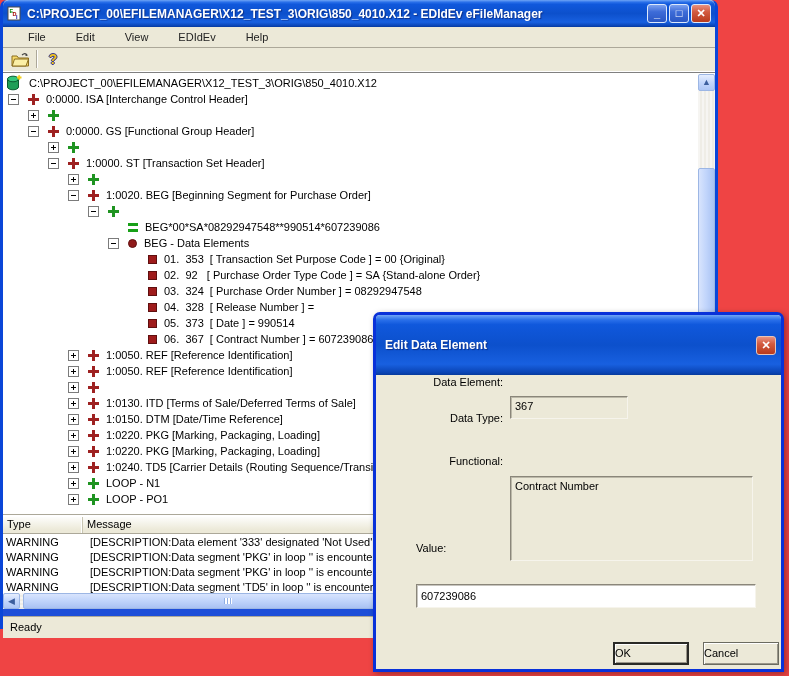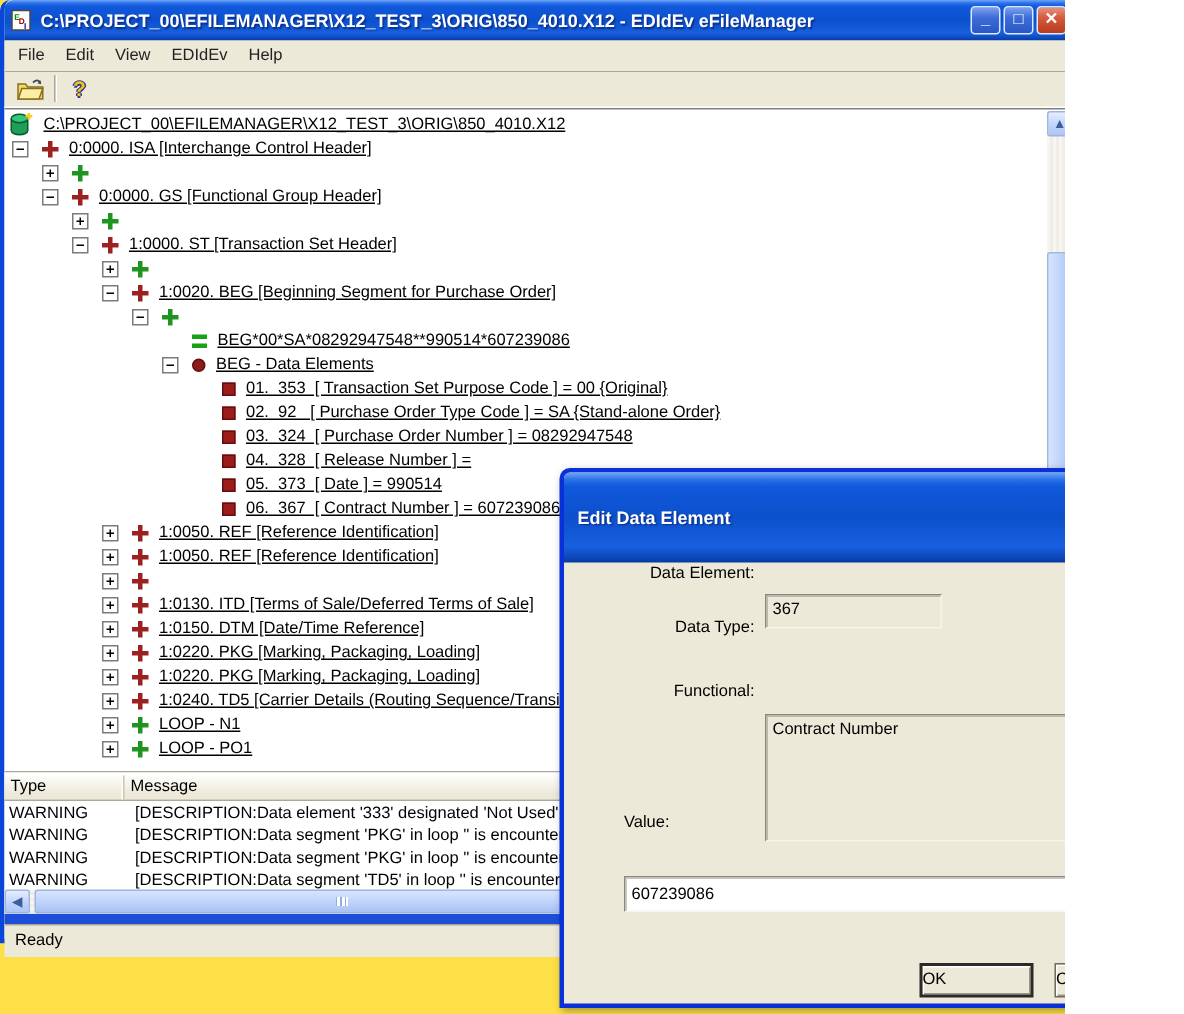--- a/index.html
+++ b/index.html
@@ -1,34 +1,34 @@
 <!DOCTYPE html>
 <html><head>
 <meta charset="utf-8">
 <style>
   html,body{margin:0;padding:0;background:#fff;font-family:"Liberation Sans",sans-serif;}
-  .stage{position:relative;width:710px;height:676px;overflow:hidden;background:#fde047;}
+  .stage{position:relative;width:789px;height:676px;overflow:hidden;background:#ef4444;}
 
   
   .mainwin{position:absolute;left:0;top:0;width:718px;height:629px;
     background:#ECE9D8;border-left:3px solid #0A46D8;border-right:3px solid #0A46D8;
     border-bottom:3px solid #0A46D8;border-radius:7px 7px 0 0;box-sizing:border-box;}
   .titlebar{height:27px;border-radius:6px 6px 0 0;display:flex;align-items:center;padding:0 4px;
     background:linear-gradient(180deg,#6FA5F5 0%,#2A70EA 8%,#1058DC 16%,#0C50CC 50%,#1860E0 82%,#0A44B4 96%,#073A9C 100%);}
   .titletext{color:#fff;font-size:12px;font-weight:bold;margin-left:5px;flex:1;
     text-shadow:1px 1px 1px #0B2E87;white-space:nowrap;overflow:hidden;}
   .winbtns{display:flex;gap:2px;}
   .wbtn{width:20px;height:19px;border-radius:3px;border:1px solid #DCE9FC;box-sizing:border-box;
     color:#fff;font-size:11px;line-height:16px;text-align:center;font-weight:bold;
     background:linear-gradient(180deg,#7DA1EF 0%,#3D6CD8 40%,#2A57C4 100%);}
   .wbtn.close{background:linear-gradient(180deg,#E89180 0%,#D35B40 40%,#B83A1C 100%);}
   .wbtn span{display:block;transform:translateY(0px);}
 
   .menubar{height:19px;background:#ECE9D8;display:flex;align-items:center;padding-left:2px;border-bottom:1px solid #ECE9D8;}
-  .menuitem{font-size:11px;color:#222;padding:2px 7px;}
+  .menuitem{font-size:11px;color:#222;padding:2px 7px;margin-left:16px;}
   .toolbar{height:24px;background:#ECE9D8;display:flex;align-items:center;padding-left:4px;
     border-bottom:1px solid #fff;box-shadow:0 1px 0 #aca899 inset;}
   .tbtn{width:26px;height:21px;display:flex;align-items:center;justify-content:center;}
   .tsep{width:1px;height:18px;background:#aca899;margin:0 3px;box-shadow:1px 0 0 #fff;}
   .qmark{font-size:14px;font-weight:bold;color:#EFC31B;
     text-shadow:-1px 0 #3A3A8C,1px 0 #3A3A8C,0 -1px #3A3A8C,0 1px #3A3A8C;}
 
   
   .treewrap{position:relative;height:442px;background:#fff;border-top:1px solid #808080;overflow:hidden;}
   .treerows{position:absolute;left:0;top:2px;right:17px;}
@@ -40,21 +40,21 @@
   .ebox-gap{flex:0 0 auto;width:20px;}
   .ticon{flex:0 0 auto;margin-right:7px;position:relative;}
   .i-redcross,.i-greencross{width:11px;height:11px;}
   .i-redcross::before,.i-greencross::before{content:'';position:absolute;left:0;right:0;top:4px;height:3px;}
   .i-redcross::after,.i-greencross::after{content:'';position:absolute;top:0;bottom:0;left:4px;width:3px;}
   .i-redcross::before,.i-redcross::after{background:#9E2121;}
   .i-greencross::before,.i-greencross::after{background:#1F9421;}
   .i-greenbars{width:10px;height:9px;box-sizing:border-box;border-top:3px solid #18A018;border-bottom:3px solid #18A018;}
   .i-reddot{width:7px;height:7px;border-radius:50%;background:#8F1A1A;border:1px solid #5F0F0F;}
   .i-redsquare{width:7px;height:7px;background:#9E1B1B;border:1px solid #5F0F0F;}
-  .tlabel{white-space:pre;text-decoration:underline;}
+  .tlabel{white-space:pre;}
 
   
   .vscroll{position:absolute;top:1px;right:0;width:17px;bottom:0;background:#F3F1EC;
     background:repeating-linear-gradient(90deg,#F6F5F2 0 2px,#EFEDE6 2px 4px);}
   .varrow{width:17px;height:17px;border-radius:2px;border:1px solid #9CB6E4;box-sizing:border-box;
     background:linear-gradient(180deg,#E6EEFE,#C3D6FB 50%,#AEC6F5);color:#3C5E9E;font-size:9px;
     text-align:center;line-height:15px;}
   .vthumb{position:absolute;left:0;top:94px;width:17px;height:330px;border-radius:2px;border:1px solid #9CB6E4;
     box-sizing:border-box;background:linear-gradient(90deg,#D8E4FD,#C0D4FB 50%,#A9C2F3);}
   .vthumb::after{content:'';position:absolute;left:4px;right:4px;top:158px;height:8px;

